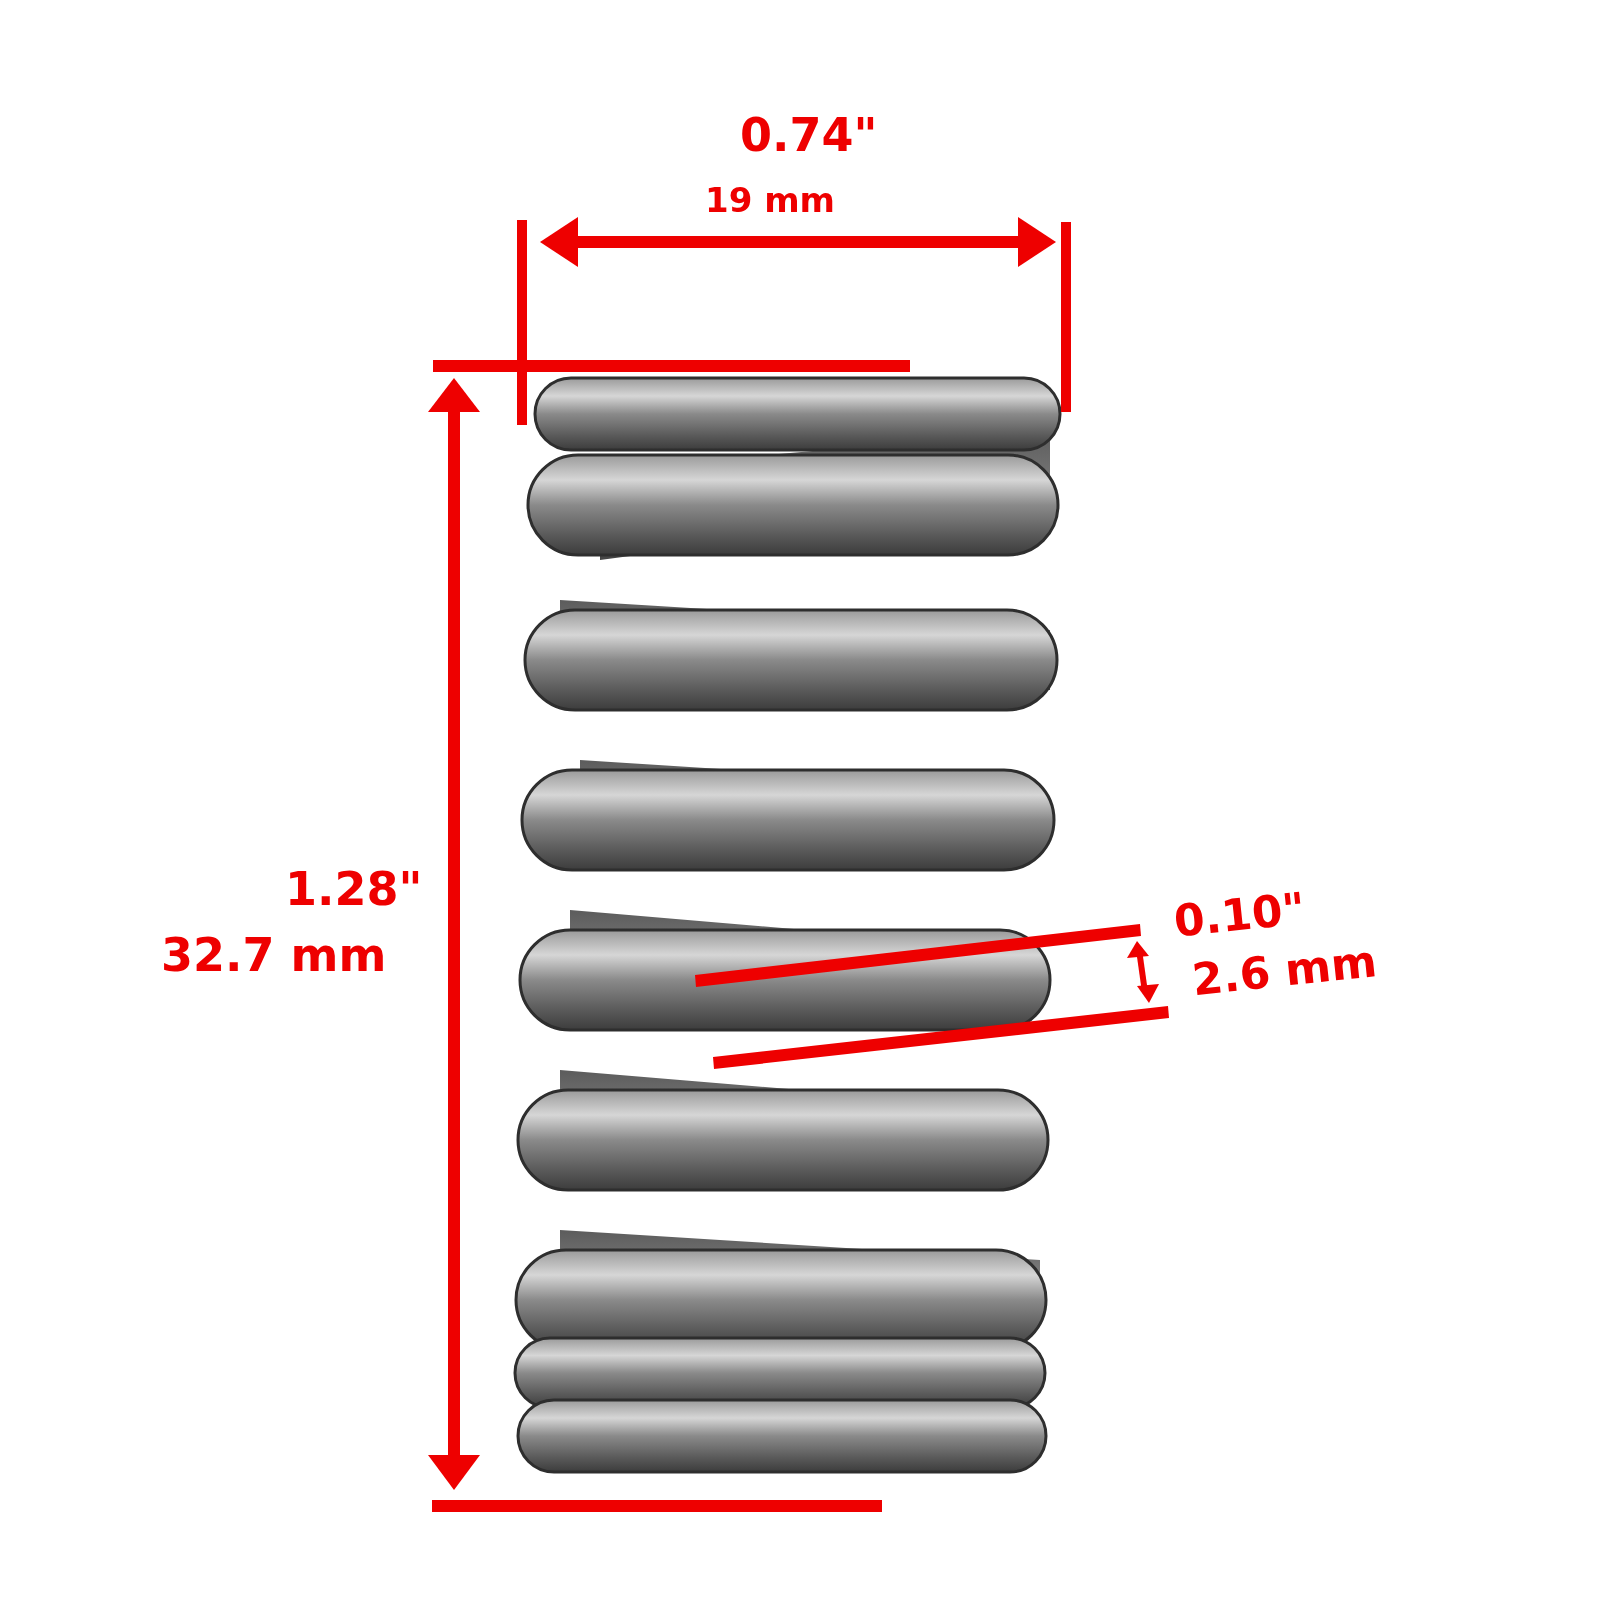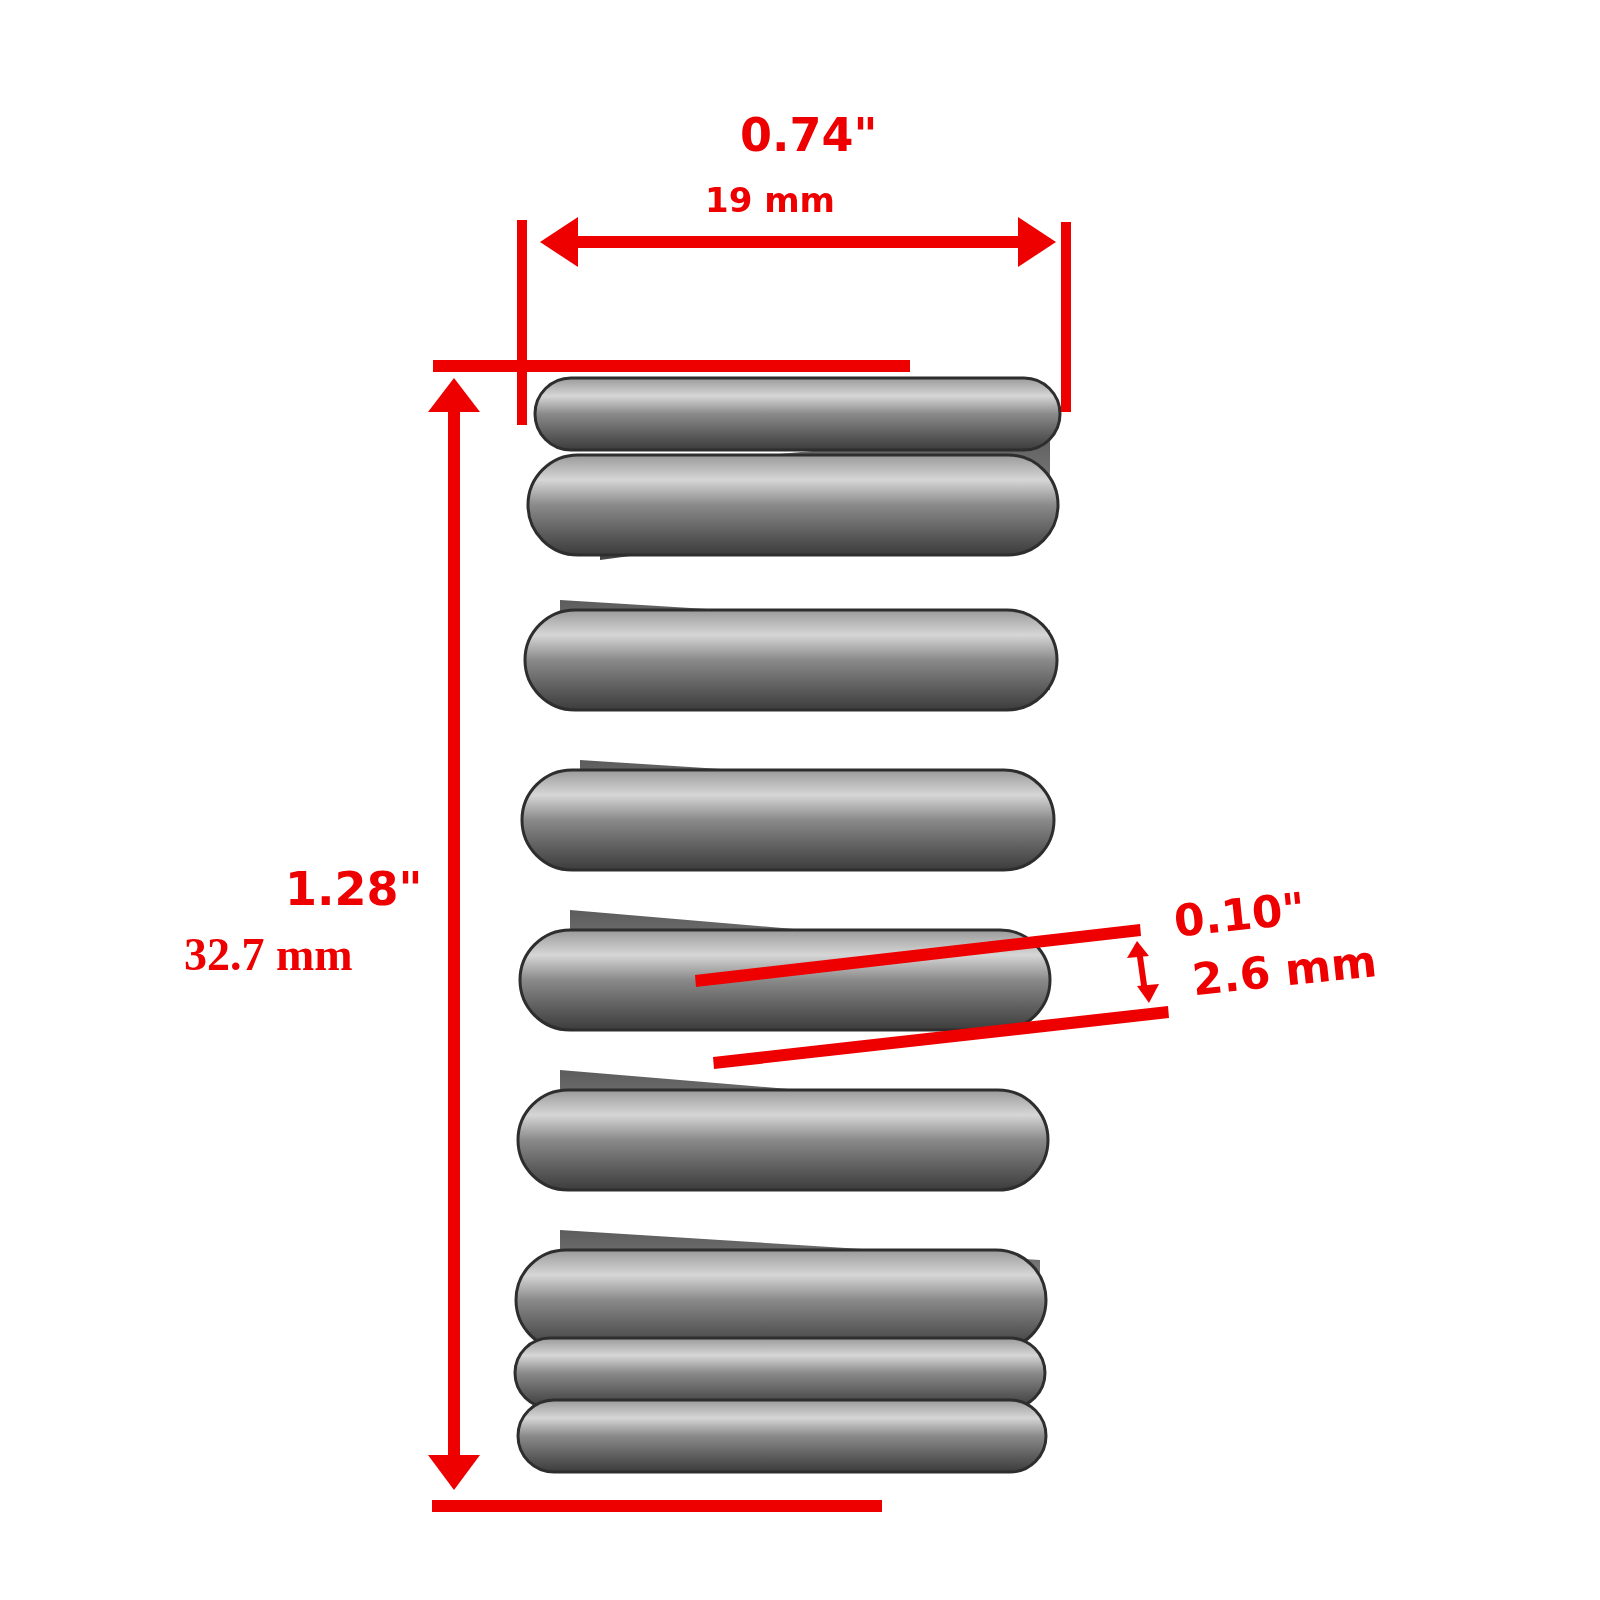--- a/index.html
+++ b/index.html
@@ -2,21 +2,21 @@
 <html><head>
 <meta charset="utf-8">
 <style>
   html, body { margin: 0; padding: 0; background: #ffffff; }
   body { width: 1600px; height: 1600px; position: relative; overflow: hidden; font-family: "DejaVu Sans", sans-serif; }
   .stage { position: absolute; left: 0; top: 0; width: 1600px; height: 1600px; }
   .label { position: absolute; color: #ee0000; font-weight: bold; font-family: "DejaVu Sans", sans-serif; line-height: 1; white-space: nowrap; }
   .lbl-width-in { left: 740px; top: 112px; font-size: 46px; }
   .lbl-width-mm { left: 705px; top: 183px; font-size: 34px; }
   .lbl-height-in { left: 285px; top: 866px; font-size: 46px; }
-  .lbl-height-mm { left: 184px; top: 932px; font-size: 46px; font-family: Liberation Serif, serif; }
+  .lbl-height-mm { left: 161px; top: 932px; font-size: 46px; }
   .lbl-pitch { position: absolute; left: 1172px; top: 900px; transform: rotate(-6deg); transform-origin: left top; }
   .lbl-pitch .label { position: static; display: block; font-size: 44px; }
   .lbl-pitch .mm { margin-top: 16px; margin-left: 12px; }
 </style>
 </head>
 <body>
 
 <div class="stage">
   <svg width="1600" height="1600" viewBox="0 0 1600 1600">
     <defs>

